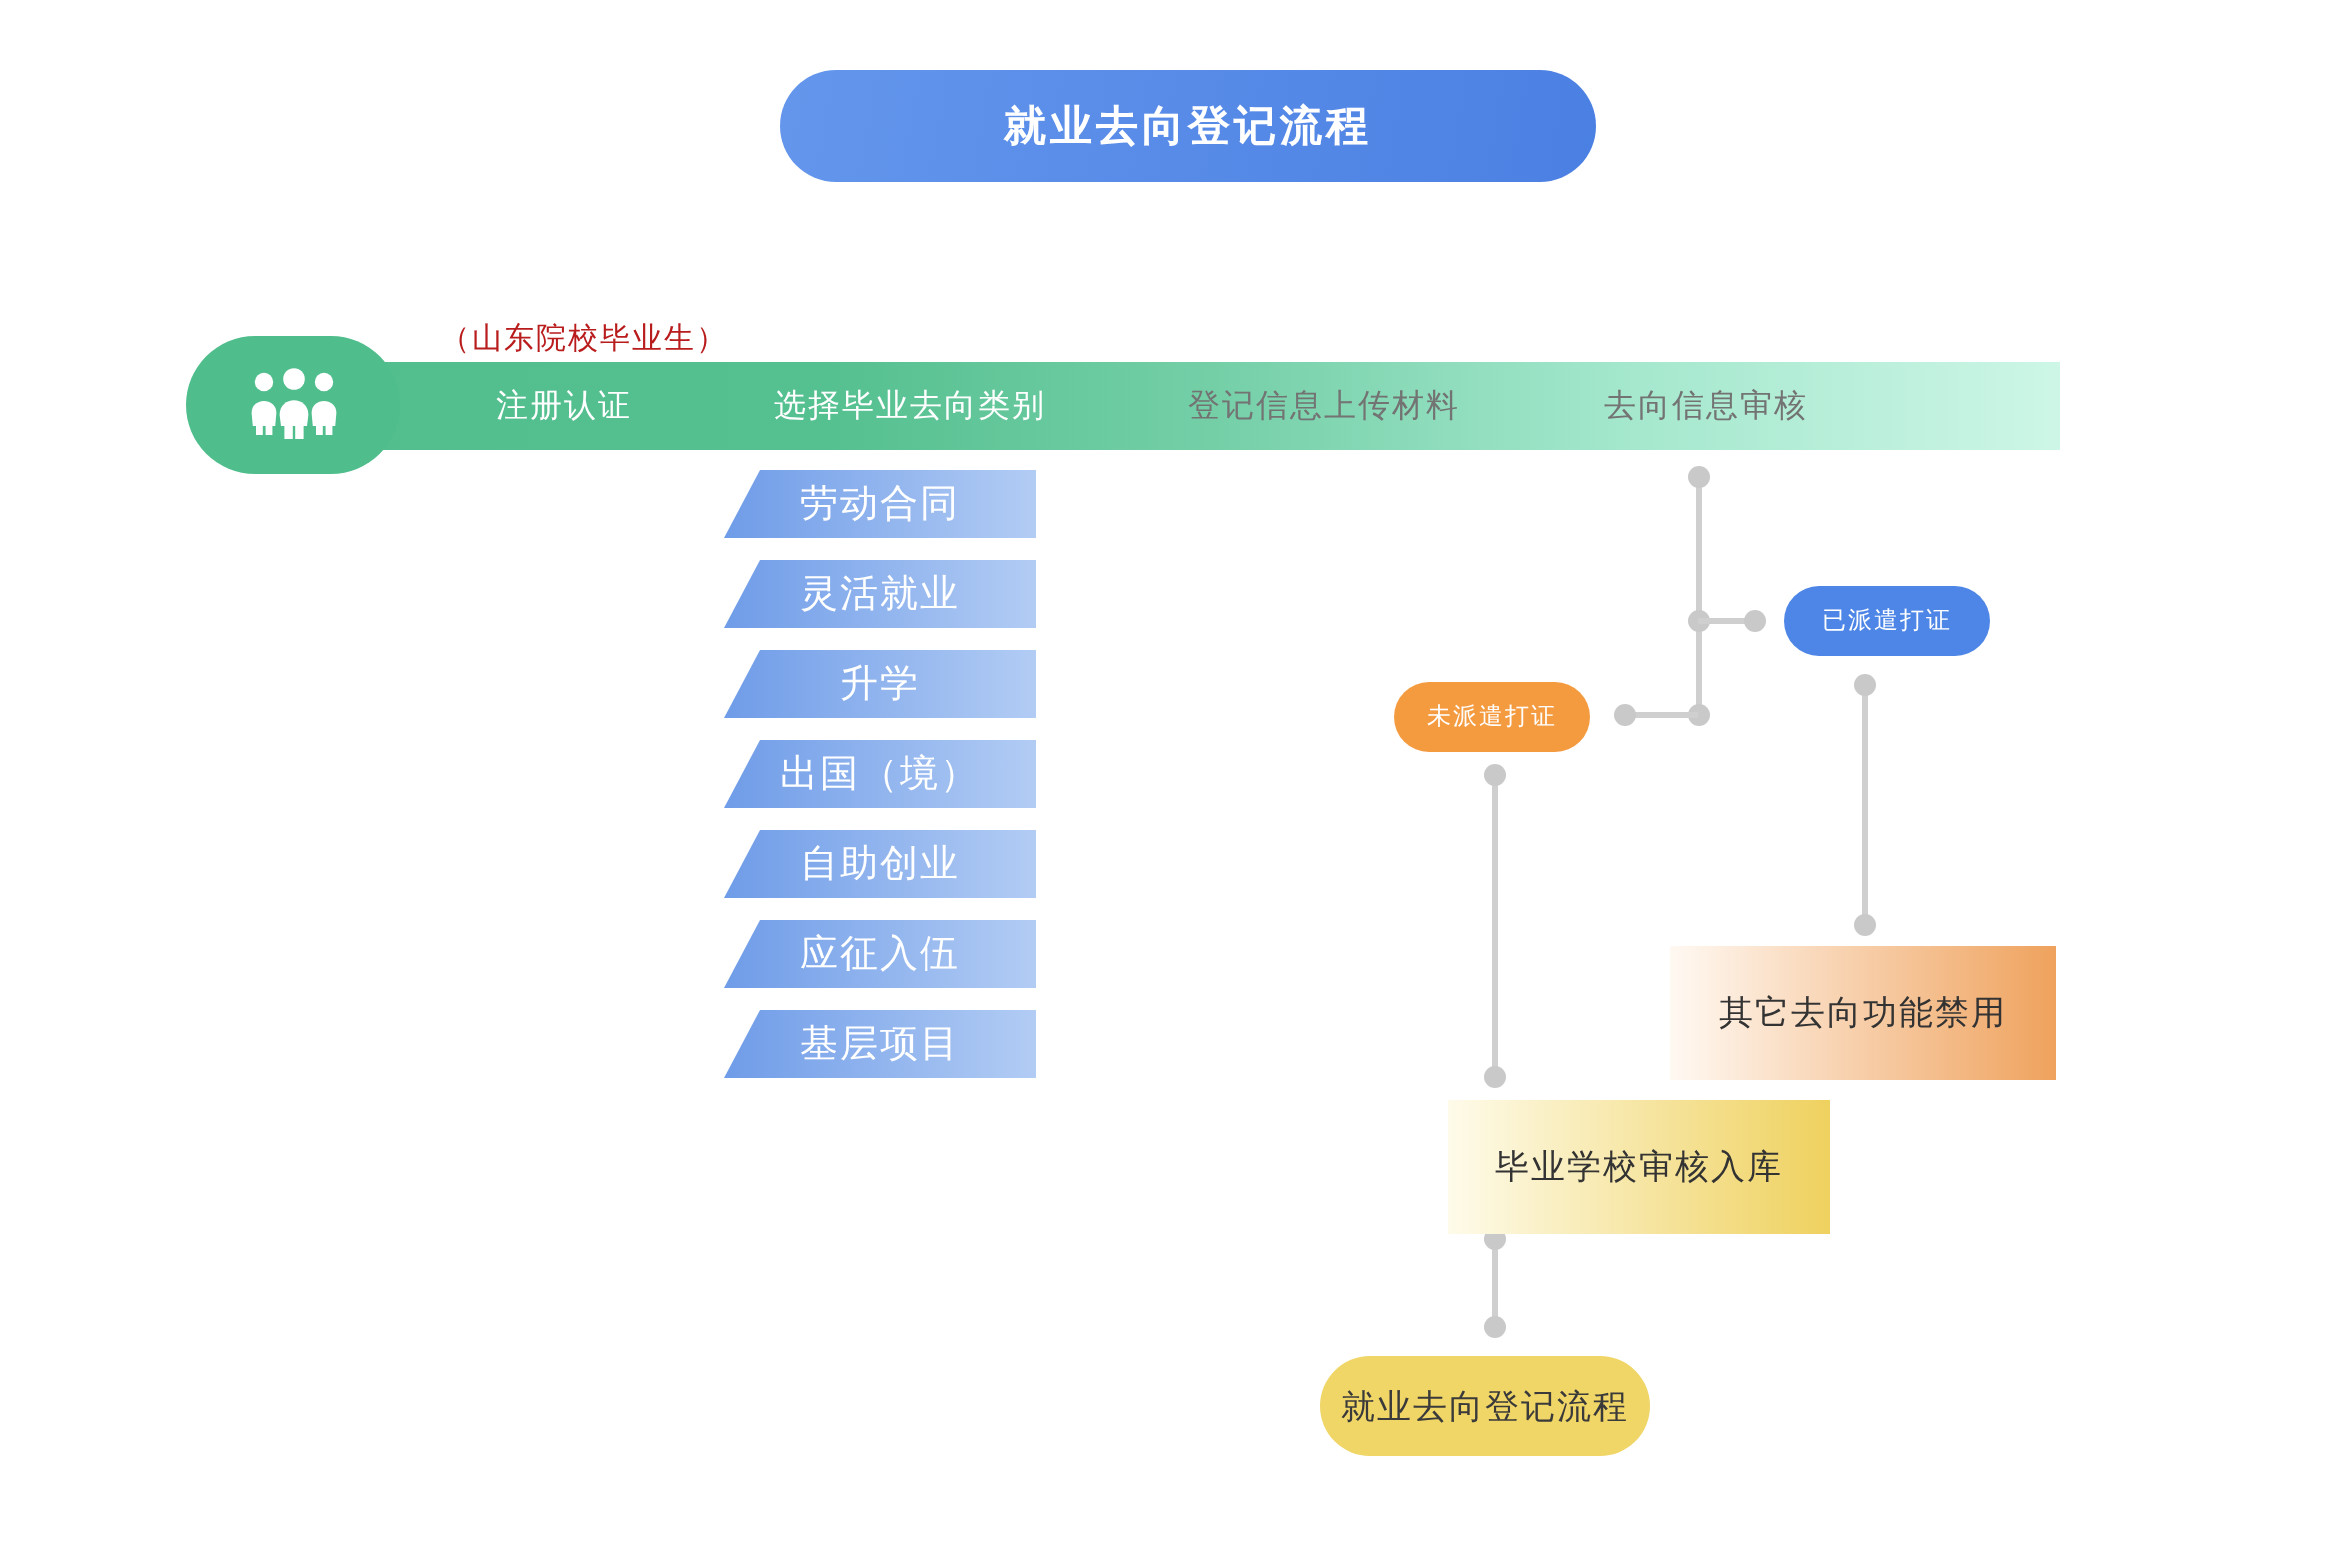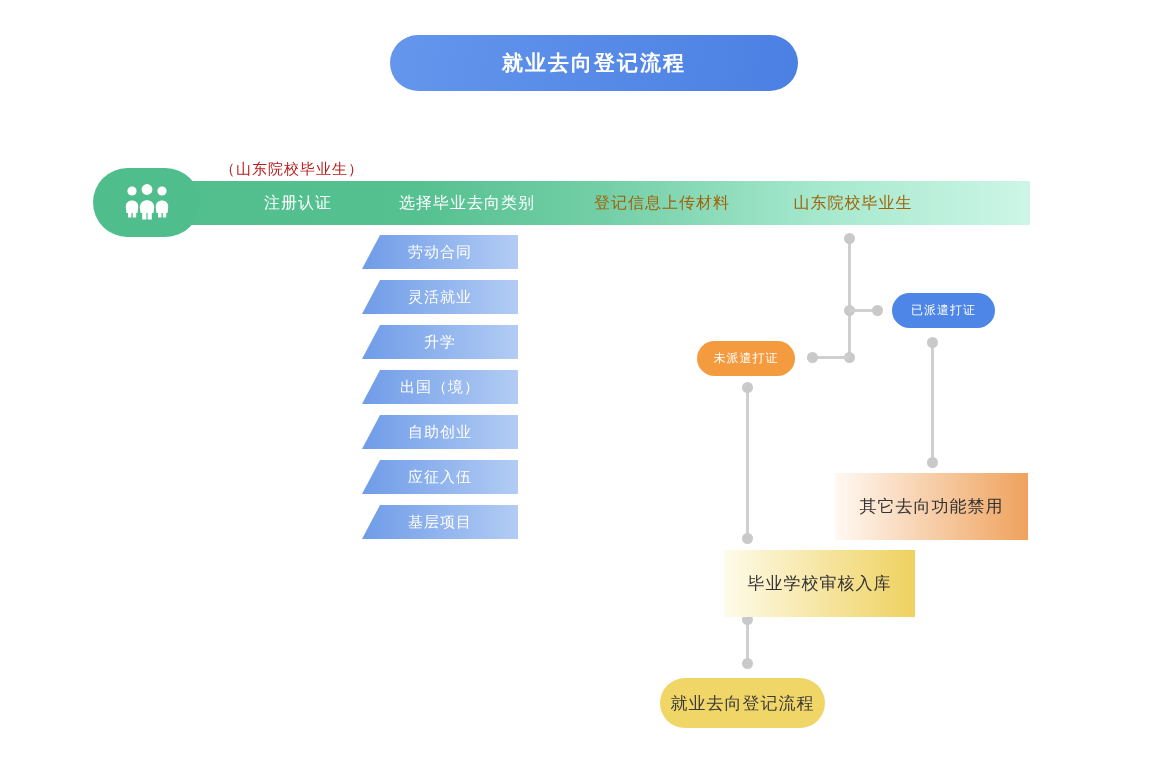--- a/index.html
+++ b/index.html
@@ -23,33 +23,33 @@
   
   .bar{
     left:150px;top:181px;width:880px;height:44px;
     background:linear-gradient(to right,#52BE8E 0%,#55C090 30%,#74CFA7 52%,#A5E8CE 76%,#CDF6E6 100%);
   }
   .people-pill{
     left:93px;top:168px;width:107px;height:69px;border-radius:35px;
     background:#4FBE8C;display:flex;align-items:center;justify-content:center;
   }
   .step{top:192px;height:22px;line-height:22px;font-size:16px;text-align:center;letter-spacing:1px;}
-  .step.white{color:#ffffff;text-align:right;}
-  .step.green{color:#a16207;}
+  .step.white{color:#ffffff;}
+  .step.green{color:#737373;}
   .step1{left:232px;width:100px;}
   .step2{left:375px;width:160px;}
   .step3{left:582px;width:160px;}
   .step4{left:783px;width:140px;}
 
   
   .ptype{
     left:362px;width:156px;height:34px;
     clip-path:polygon(18px 0,100% 0,100% 100%,0 100%);
     background:linear-gradient(to right,#6F9CE8,#B2CCF4);
-    color:#ffffff;font-size:15px;text-align:center;line-height:34px;letter-spacing:1px;
+    color:#ffffff;font-size:19px;text-align:center;line-height:34px;letter-spacing:1px;
   }
 
   
   .vline{width:3px;background:#CFCFCF;}
   .hline{height:3px;background:#CFCFCF;}
   .dot{width:11px;height:11px;border-radius:50%;background:#C9C9C9;}
 
   
   .status-pill{
     height:35px;border-radius:18px;display:flex;align-items:center;justify-content:center;
@@ -101,21 +101,21 @@
         <path d="M18.8 26.5c0-9.8 14.4-9.8 14.4 0l-.7 5.5H19.5z"></path>
         <rect x="21.2" y="30.5" width="4.2" height="8"></rect>
         <rect x="26.6" y="30.5" width="4.2" height="8"></rect>
       </svg>
     </span>
   </div>
 
   <div class="abs step white step1">注册认证</div>
   <div class="abs step white step2">选择毕业去向类别</div>
   <div class="abs step green step3">登记信息上传材料</div>
-  <div class="abs step green step4">山东院校毕业生</div>
+  <div class="abs step green step4">去向信息审核</div>
 
   <div class="abs ptype" style="top:235px">劳动合同</div>
   <div class="abs ptype" style="top:280px">灵活就业</div>
   <div class="abs ptype" style="top:325px">升学</div>
   <div class="abs ptype" style="top:370px">出国（境）</div>
   <div class="abs ptype" style="top:415px">自助创业</div>
   <div class="abs ptype" style="top:505px">基层项目</div>
   <div class="abs ptype" style="top:460px">应征入伍</div>
 
   <div class="abs vline" style="left:848px;top:238px;height:119px"></div>

